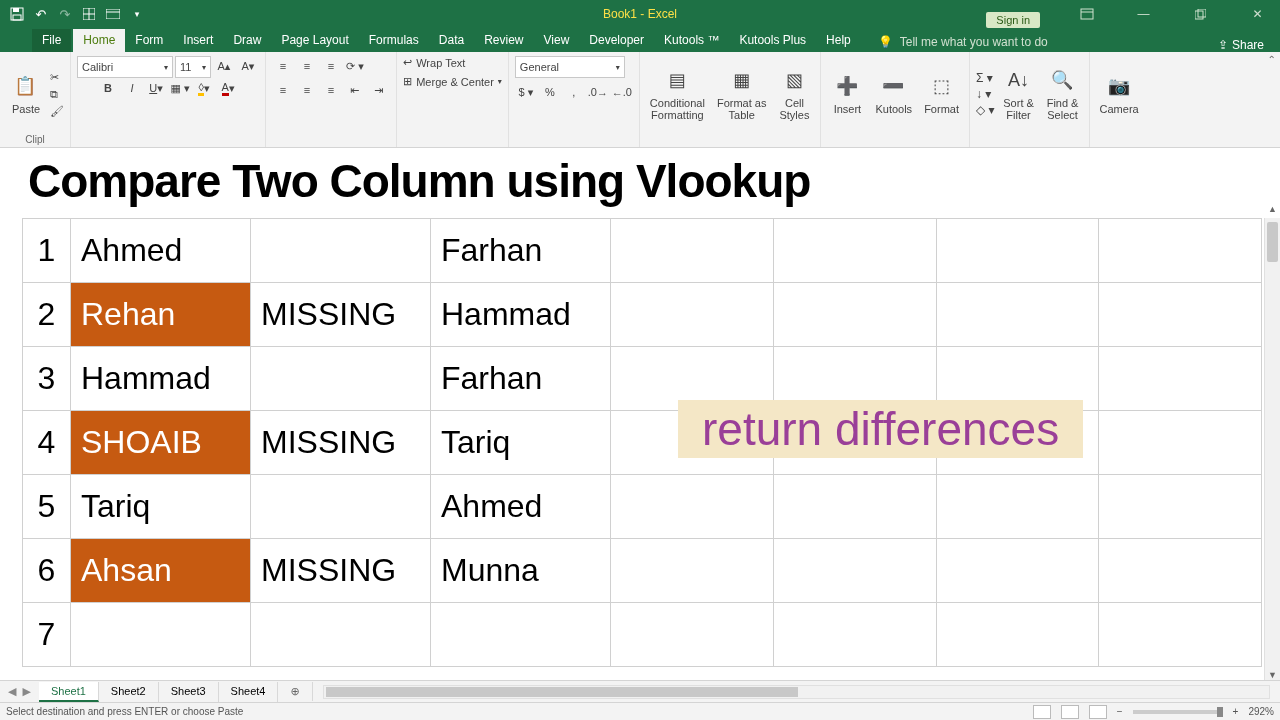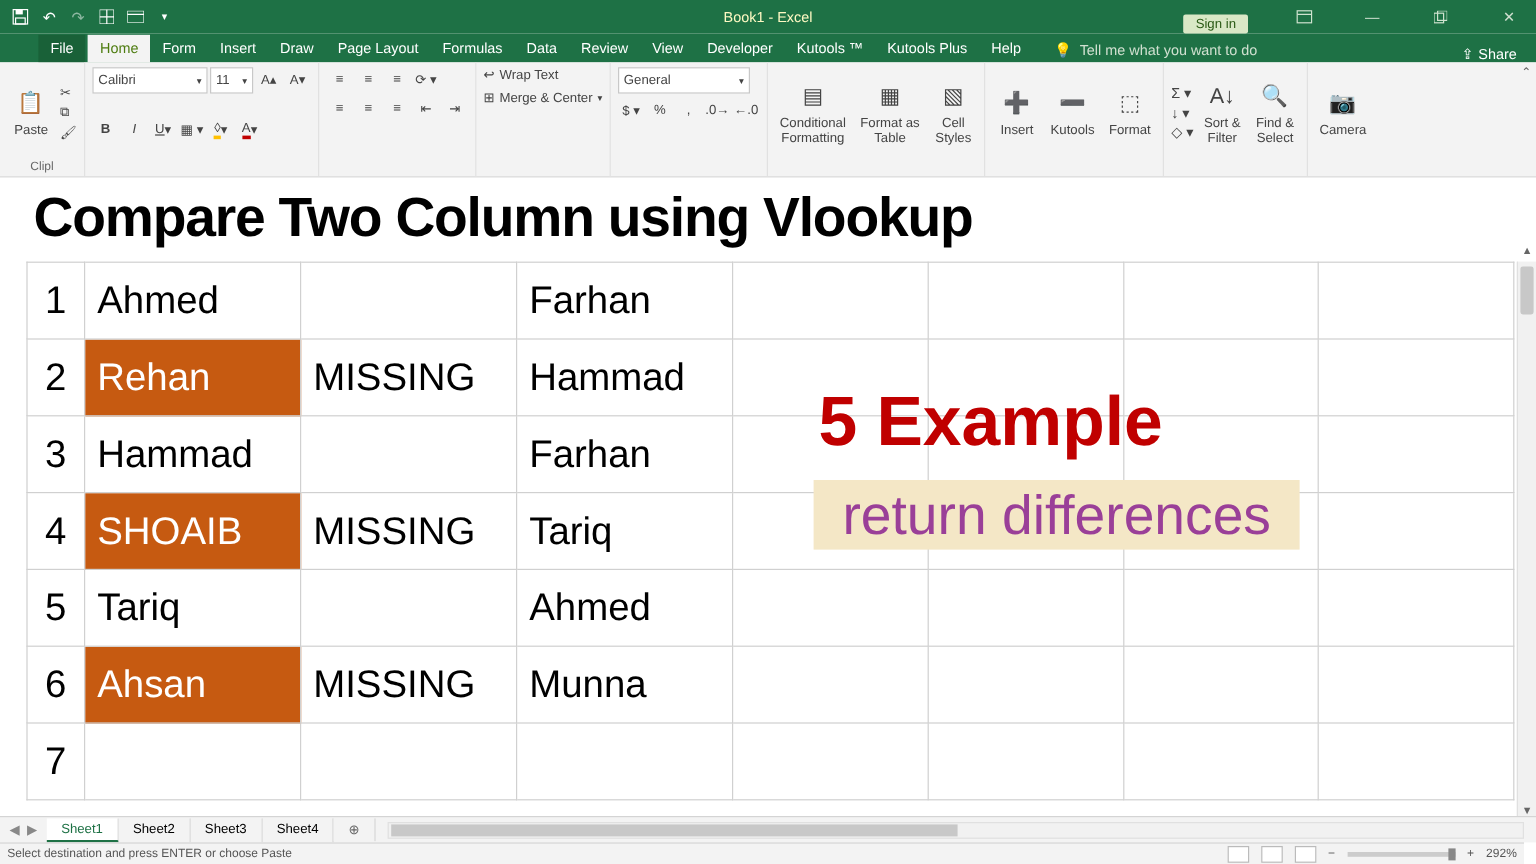--- a/index.html
+++ b/index.html
@@ -1,21 +1,21 @@
 <!DOCTYPE html>
 <html><head>
 <meta charset="utf-8">
 <style>
 * { margin: 0; padding: 0; box-sizing: border-box; font-family: "Segoe UI", Arial, sans-serif; }
 body { width: 1280px; height: 720px; background: #fff; overflow: hidden; position: relative; }
 
 .titlebar { height: 28px; background: #1e7145; display: flex; align-items: center; color: #fff; font-size: 12px; position: relative; }
 .qat { display: flex; align-items: center; gap: 2px; padding-left: 6px; }
 .qat-item { width: 22px; height: 22px; display: flex; align-items: center; justify-content: center; color: #fff; font-size: 13px; cursor: pointer; }
-.title-center { position: absolute; left: 50%; transform: translateX(-50%); color: #fef9c3; text-align: center; }
+.title-center { position: absolute; left: 50%; transform: translateX(-50%); color: #fde047; text-align: center; }
 .win-controls { margin-left: auto; display: flex; align-items: flex-end; gap: 12px; }
 .signin { background: #d9e8c6; color: #2a5a15; padding: 2px 10px; font-size: 11px; border-radius: 2px; margin-right: 12px; cursor: pointer; }
 .win-btn { width: 45px; height: 28px; display: flex; align-items: center; justify-content: center; color: #d0e0d0; cursor: pointer; }
 
 .tabs { height: 24px; background: #1e7145; display: flex; align-items: flex-end; padding-left: 32px; font-size: 12px; }
 .tab { padding: 4px 10px 5px; color: #fff; cursor: pointer; }
 .tab.active { background: #f3f3f3; color: #4d7c0f; }
 .tab.file { background: #196138; color: #fff; margin-right: 2px; }
 .tell-me { margin-left: 18px; color: #d0e0d0; display: flex; align-items: center; gap: 6px; font-size: 12px; padding: 3px 0; }
 .share { margin-left: auto; margin-right: 16px; color: #fff; cursor: pointer; display: flex; align-items: center; gap: 4px; }
@@ -45,21 +45,21 @@
 .vscroll .arr { position: absolute; left: 0; right: 0; height: 14px; text-align: center; font-size: 9px; color: #666; }
 
 .sheet-tabs { position: absolute; bottom: 18px; left: 0; right: 0; height: 22px; background: #f3f3f3; border-top: 1px solid #d4d4d4; display: flex; align-items: center; font-size: 11px; }
 .nav-arrows { padding: 0 8px; display: flex; gap: 6px; color: #888; }
 .stab { padding: 3px 12px; border-right: 1px solid #d8d8d8; cursor: pointer; background: #f3f3f3; }
 .stab.active { background: #fff; border-bottom: 2px solid #1e7145; color: #1e7145; }
 .stab.add { color: #666; }
 .hscroll { flex: 1; margin: 0 10px; height: 14px; background: #f1f1f1; border: 1px solid #e0e0e0; position: relative; }
 .hscroll .thumb { position: absolute; left: 2px; width: 50%; top: 1px; bottom: 1px; background: #c8c8c8; }
 
-.statusbar { position: absolute; bottom: 0; left: 0; right: 10px; height: 18px; background: #f3f3f3; border-top: 1px solid #d4d4d4; display: flex; align-items: center; font-size: 10px; color: #555; padding: 0 6px; }
+.statusbar { position: absolute; bottom: 0; left: 0; right: 0; height: 18px; background: #f3f3f3; border-top: 1px solid #d4d4d4; display: flex; align-items: center; font-size: 10px; color: #555; padding: 0 6px; }
 .statusbar .right { margin-left: auto; display: flex; align-items: center; gap: 10px; }
 .view-btn { width: 18px; height: 14px; border: 1px solid #bbb; background: #fff; cursor: pointer; }
 .zoom-slider { width: 90px; height: 4px; background: #ccc; position: relative; }
 .zoom-slider .h { position: absolute; right: 0; top: -3px; width: 6px; height: 10px; background: #888; }
 .collapse-ribbon { position: absolute; right: 4px; top: 2px; font-size: 10px; color: #666; cursor: pointer; }
 
 svg { display: block; }
 </style>
 </head>
 <body>
@@ -145,21 +145,21 @@
       <div style="display:flex;flex-direction:column;gap:4px">
         <span style="cursor:pointer">✂</span>
         <span style="cursor:pointer">⧉</span>
         <span style="cursor:pointer">🖌</span>
       </div>
     </div>
     <div class="rgroup-label">Clipl</div>
   </div>
 
   <div class="rgroup" style="min-width:180px">
-    <div class="rgroup-body" style="flex-direction:column;align-items:flex-start;gap:20px">
+    <div class="rgroup-body" style="flex-direction:column;align-items:center;gap:0">
       <div class="mini-row">
         <div class="sel" style="width:96px">
             <span>Calibri</span>
             <span style="margin-left:auto;font-size:8px"> ▾</span>
           </div>
         <div class="sel" style="width:36px">
             <span>11</span>
             <span style="margin-left:auto;font-size:8px"> ▾</span>
           </div>
         <div class="mini" style="border:none;background:none">A▴</div>
@@ -385,21 +385,20 @@
             <td class=""></td>
             <td></td>
             <td></td>
             <td></td>
             <td></td>
             <td></td>
             <td></td>
           </tr>
         </tbody>
       </table>
-    <div class="annot annot-1">5 Example</div>
     <div class="annot annot-2">return differences</div>
   </div>
 
   <div class="vscroll">
     <div class="arr" style="top:-14px">▲</div>
     <div class="thumb"></div>
     <div class="arr" style="bottom:0">▼</div>
   </div>
 </div>
 

